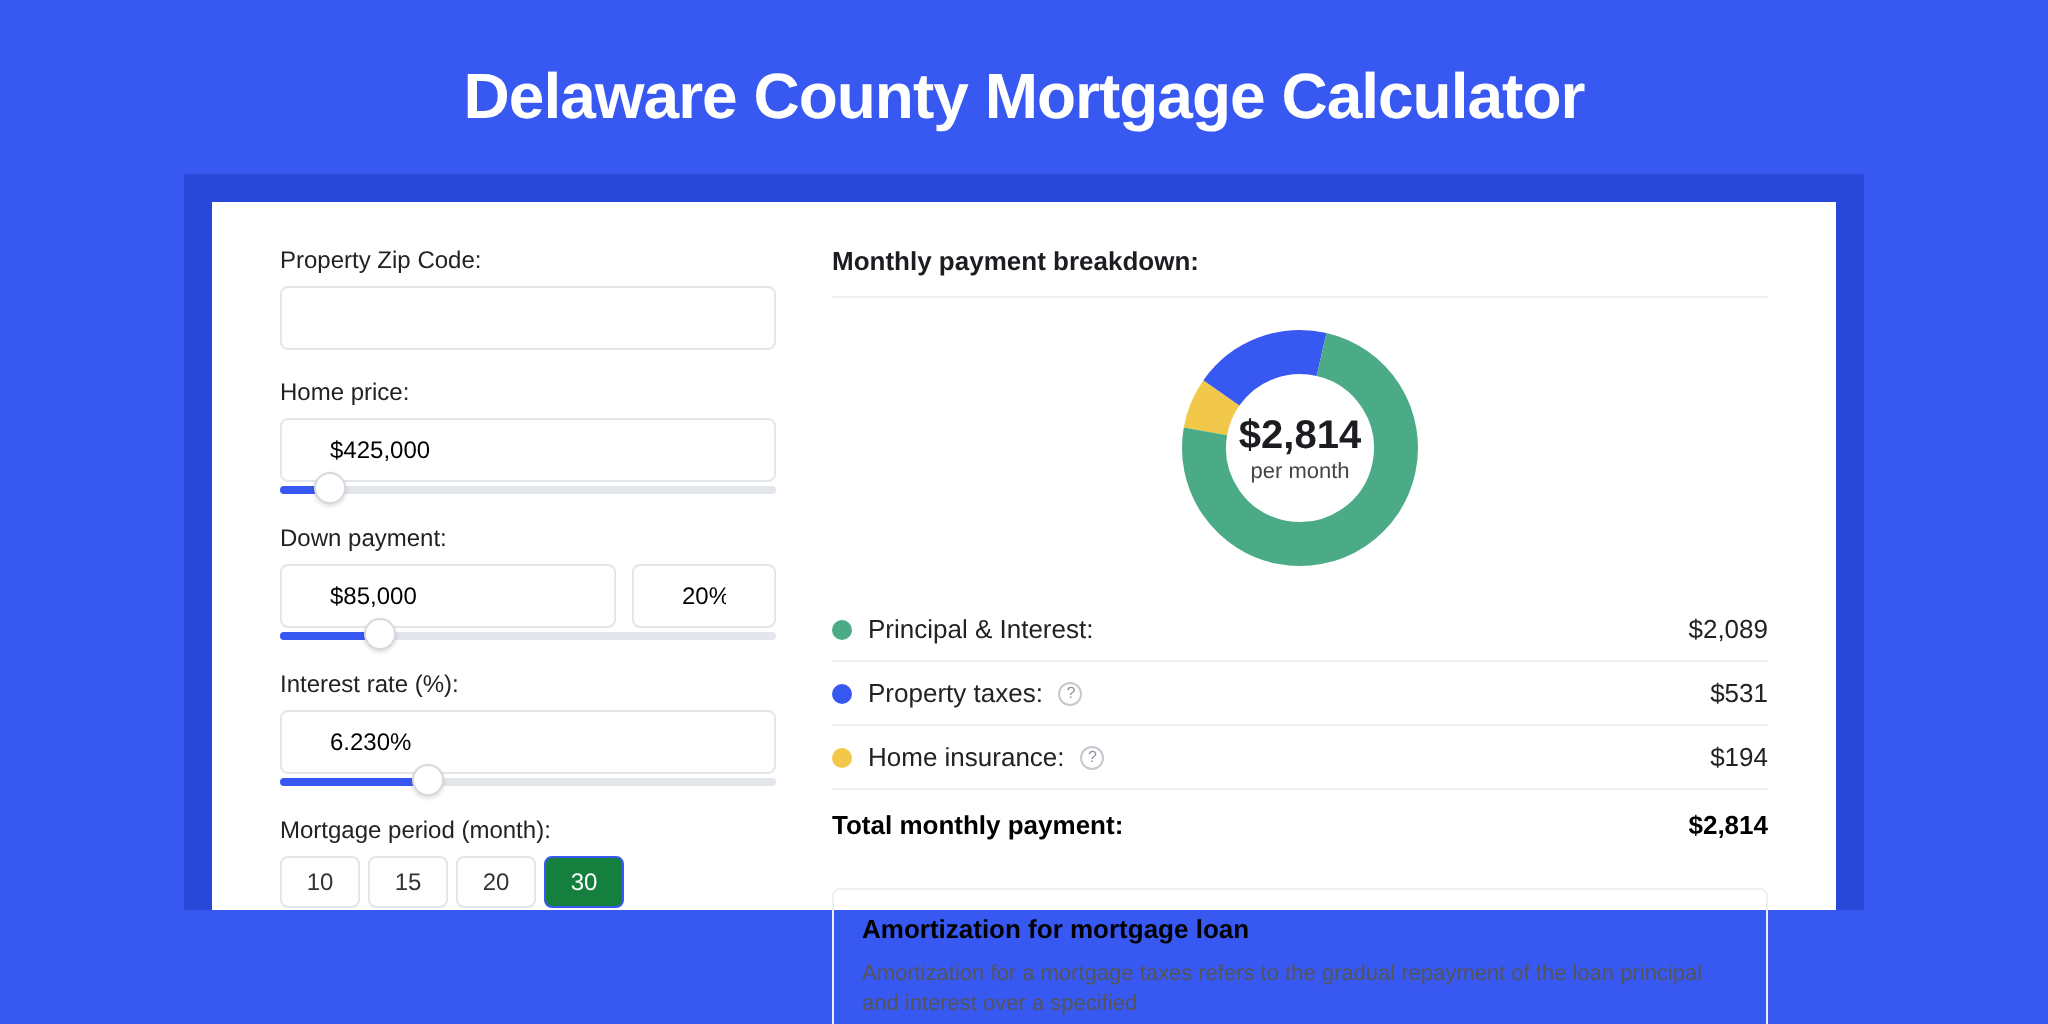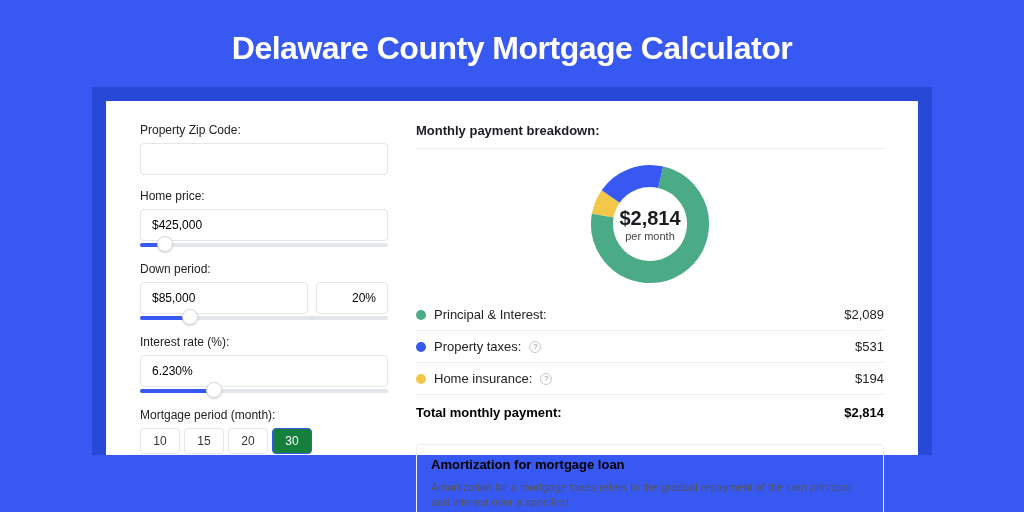--- a/index.html
+++ b/index.html
@@ -5,21 +5,21 @@
   * { box-sizing: border-box; margin: 0; padding: 0; }
   html, body { width: 1024px; height: 512px; overflow: hidden; font-family: -apple-system, BlinkMacSystemFont, "Segoe UI", Arial, sans-serif; }
   body { background: #3858f2; }
   .page-title { color: #fff; text-align: center; font-size: 32px; font-weight: 800; padding: 30px 12px 20px; letter-spacing: -0.5px; }
   .panel-wrap { background: #2848d8; margin: 0 92px; padding: 14px 14px 0 14px; height: 368px; }
   .panel { background: #fff; height: 100%; padding: 22px 34px 0 34px; display: flex; gap: 28px; }
   .left { width: 248px; flex: 0 0 248px; }
   .right { flex: 1; }
   .fld-label { font-size: 12px; color: #222; margin-bottom: 6px; margin-top: 14px; }
   .left .fld-label:first-child { margin-top: 0; }
-  .txt-input { width: 100%; height: 32px; border: 1px solid #e3e6ea; border-radius: 4px; padding: 0 11px; font-size: 12px; background: #fff; }
+  .txt-input { width: 100%; height: 32px; border: 1px solid #e3e6ea; border-radius: 4px; padding: 0 24px; font-size: 12px; background: #fff; }
   .input-row { display: flex; gap: 8px; }
   .input-row .txt-input.amt { flex: 1; }
   .input-row .txt-input.pct { width: 72px; flex: 0 0 72px; text-align: right; }
 
   .slider-wrap { position: relative; height: 8px; margin-top: -1px; }
   .slider-track { position: absolute; top: 3px; left: 0; right: 0; height: 4px; background: #e3e6ea; border-radius: 2px; }
   .slider-fill { position: absolute; top: 3px; left: 0; height: 4px; background: #3858f2; border-radius: 2px 0 0 2px; }
   .slider-thumb { position: absolute; top: -4px; width: 16px; height: 16px; background: #fff; border-radius: 50%; border: 1px solid #d6d9de; box-shadow: 0 1px 2px rgba(0,0,0,0.15); }
 
   .period-row { display: flex; gap: 4px; margin-top: 2px; }
@@ -67,21 +67,21 @@
       <input class="txt-input" value="" style="">
 
       <div class="fld-label">Home price:</div>
       <input class="txt-input" value="$425,000" style="">
       <div class="slider-wrap">
         <div class="slider-track"></div>
         <div class="slider-fill" id="sf-price" style="width: 10%;"></div>
         <div class="slider-thumb" id="st-price" style="left: calc(10% - 8px);"></div>
       </div>
 
-      <div class="fld-label">Down period:</div>
+      <div class="fld-label">Down payment:</div>
       <div class="input-row">
         <input class="txt-input amt" value="$85,000" style="">
         <input class="txt-input pct" value="20%" style="">
       </div>
       <div class="slider-wrap">
         <div class="slider-track"></div>
         <div class="slider-fill" id="sf-down" style="width: 20%;"></div>
         <div class="slider-thumb" id="st-down" style="left: calc(20% - 8px);"></div>
       </div>
 

